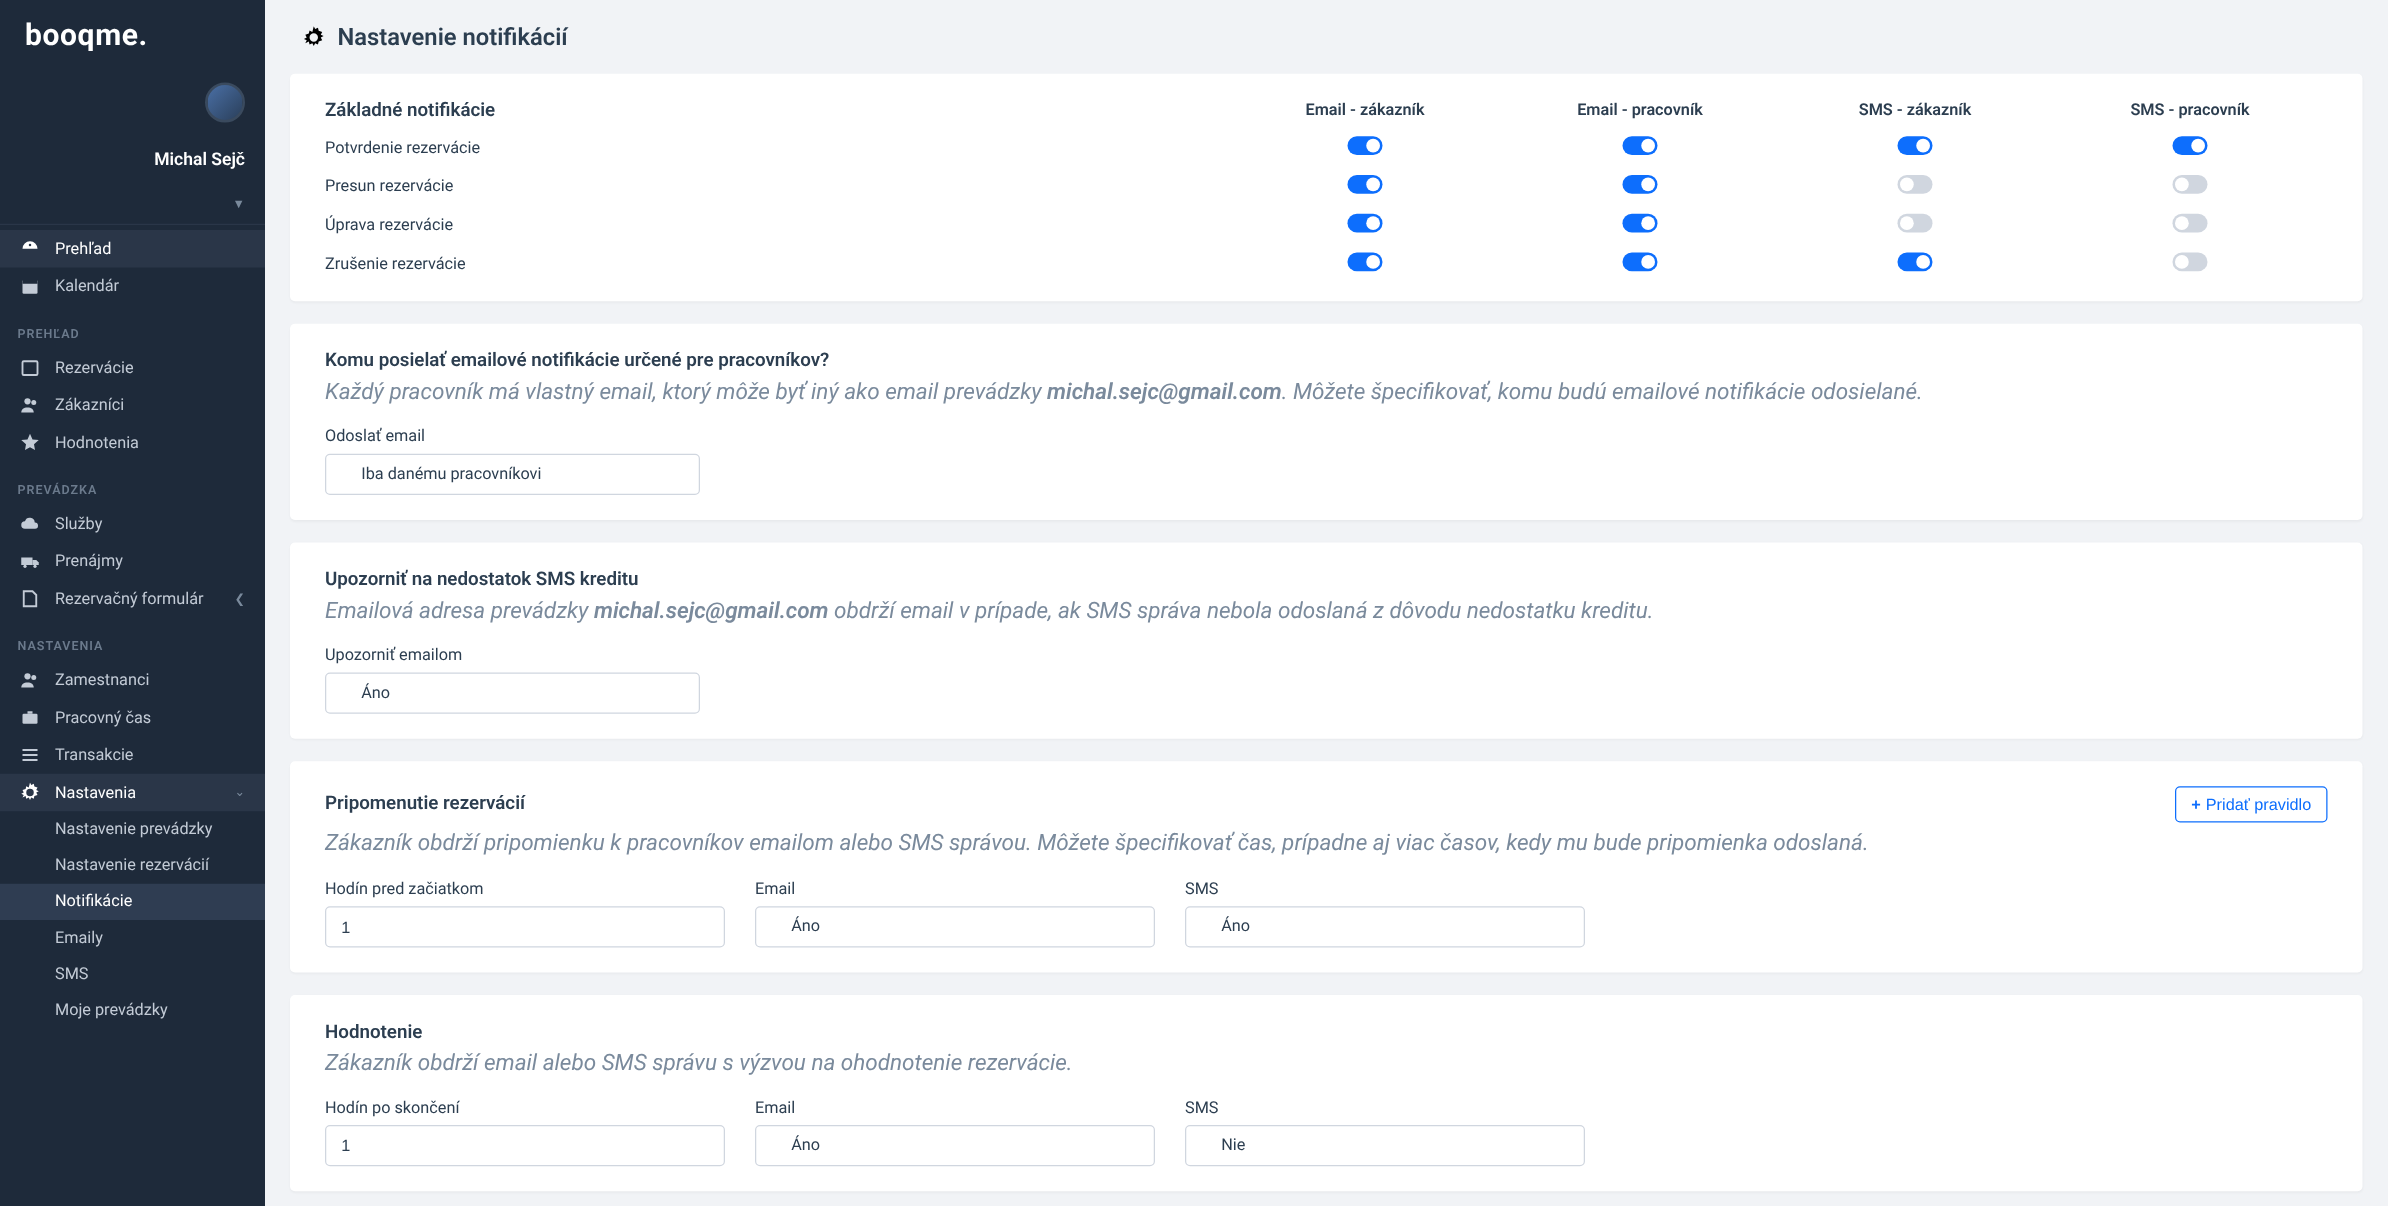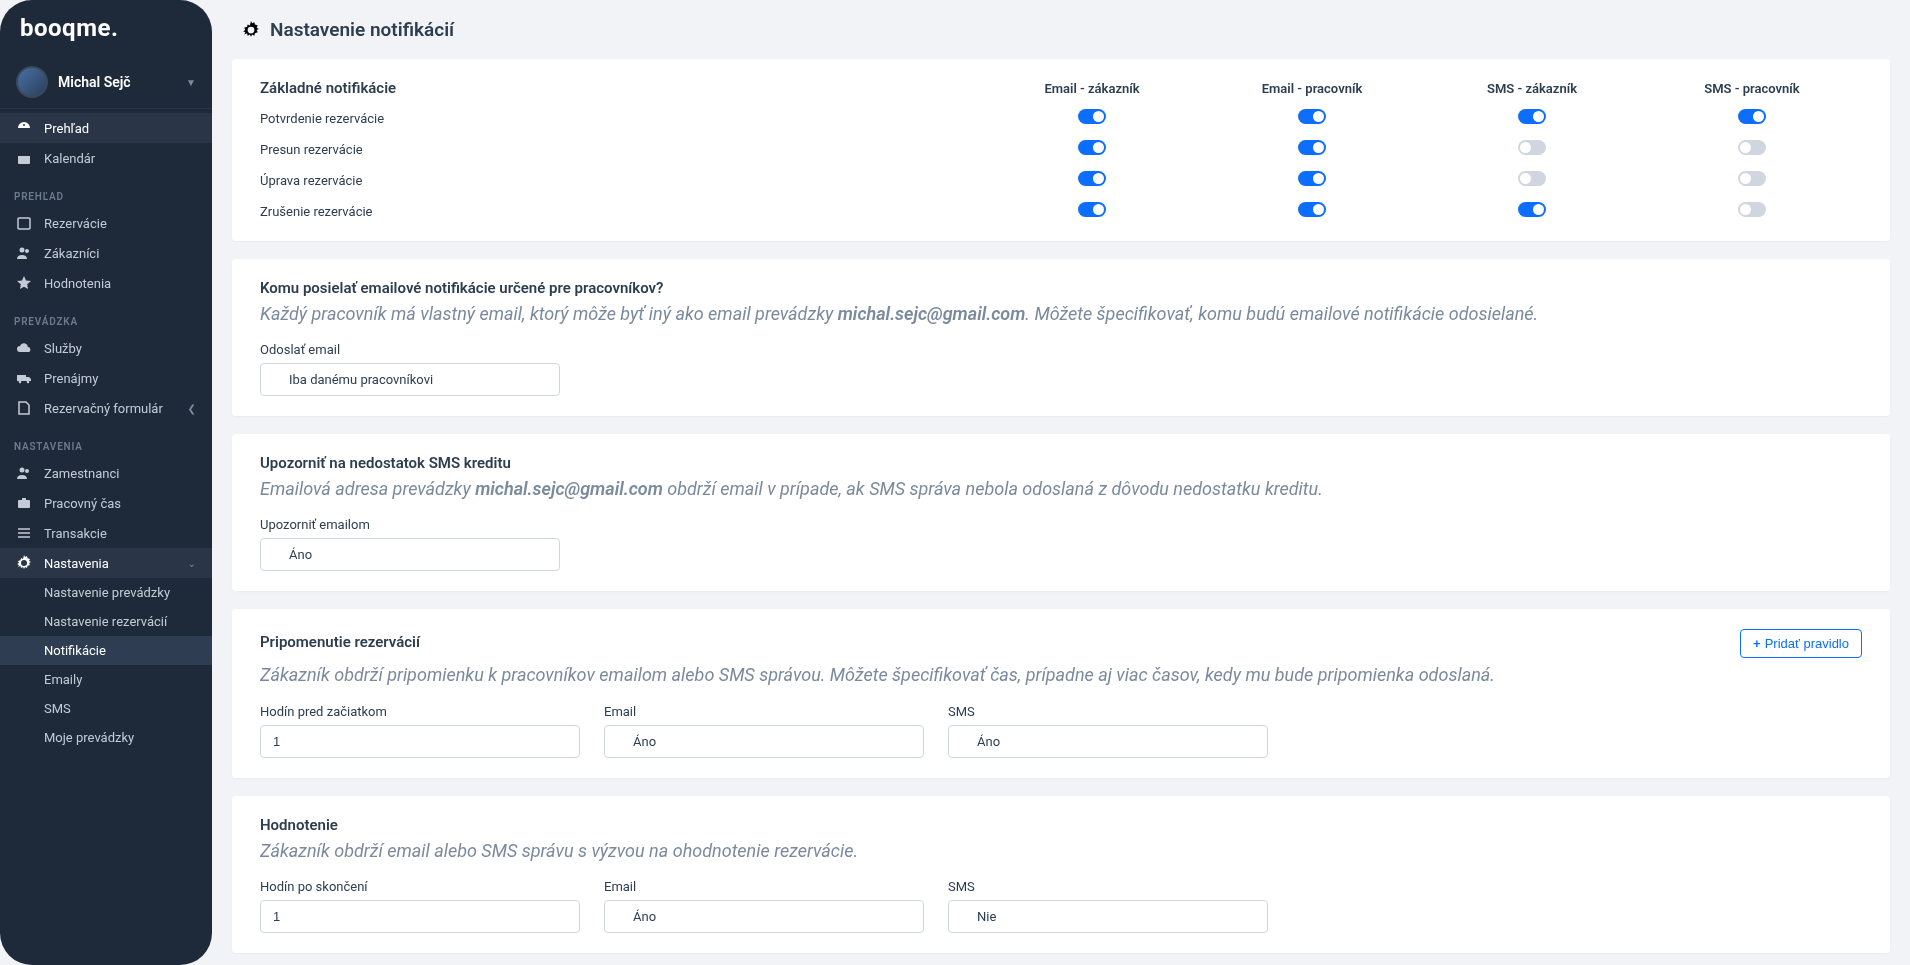--- a/index.html
+++ b/index.html
@@ -1,19 +1,19 @@
 <!DOCTYPE html>
 <html><head>
 <meta charset="utf-8">
 <style>
 * { margin: 0; padding: 0; box-sizing: border-box; }
 body { font-family: -apple-system, BlinkMacSystemFont, "Segoe UI", Roboto, sans-serif; background: #f1f3f6; display: flex; height: 100vh; overflow: hidden; }
-.sidebar { width: 212px; background: #1e2a3a; color: #c3cbd6; flex-shrink: 0; overflow-y: auto; border-radius: 32px; }
+.sidebar { width: 212px; background: #1e2a3a; color: #c3cbd6; flex-shrink: 0; overflow-y: auto; }
 .logo { padding: 14px 20px; font-size: 24px; font-weight: 700; color: #fff; letter-spacing: 0.5px; }
-.user-dropdown { padding: 10px 16px; display: flex; align-items: center; gap: 10px; border-bottom: 1px solid #2a3648; cursor: pointer; }
+.user-dropdown { padding: 10px 16px; display: flex; align-items: flex-end; gap: 22px; border-bottom: 1px solid #2a3648; cursor: pointer; flex-direction: column; }
 .avatar { width: 32px; height: 32px; border-radius: 50%; background: linear-gradient(135deg,#4a6fa5,#2a3f5a); flex-shrink: 0; border: 2px solid #3a4a5e; }
 .user-name { color: #fff; font-weight: 600; font-size: 14px; flex: 1; }
 .chevron { color: #7a8a9c; font-size: 10px; }
 .nav-section { padding: 4px 0; }
 .nav-heading { font-size: 10px; font-weight: 600; color: #6b7a8c; padding: 10px 14px 6px; letter-spacing: 0.8px; text-transform: uppercase; }
 .nav-item { display: flex; align-items: center; gap: 12px; padding: 7px 16px; font-size: 13px; cursor: pointer; color: #c3cbd6; }
 .nav-item.active { background: #2a3648; color: #fff; }
 .nav-item.sub { padding-left: 44px; font-size: 13px; }
 .nav-item.sub.active { background: #2f3d52; }
 .nav-icon { width: 16px; height: 16px; display: inline-flex; align-items: center; justify-content: center; flex-shrink: 0; }

